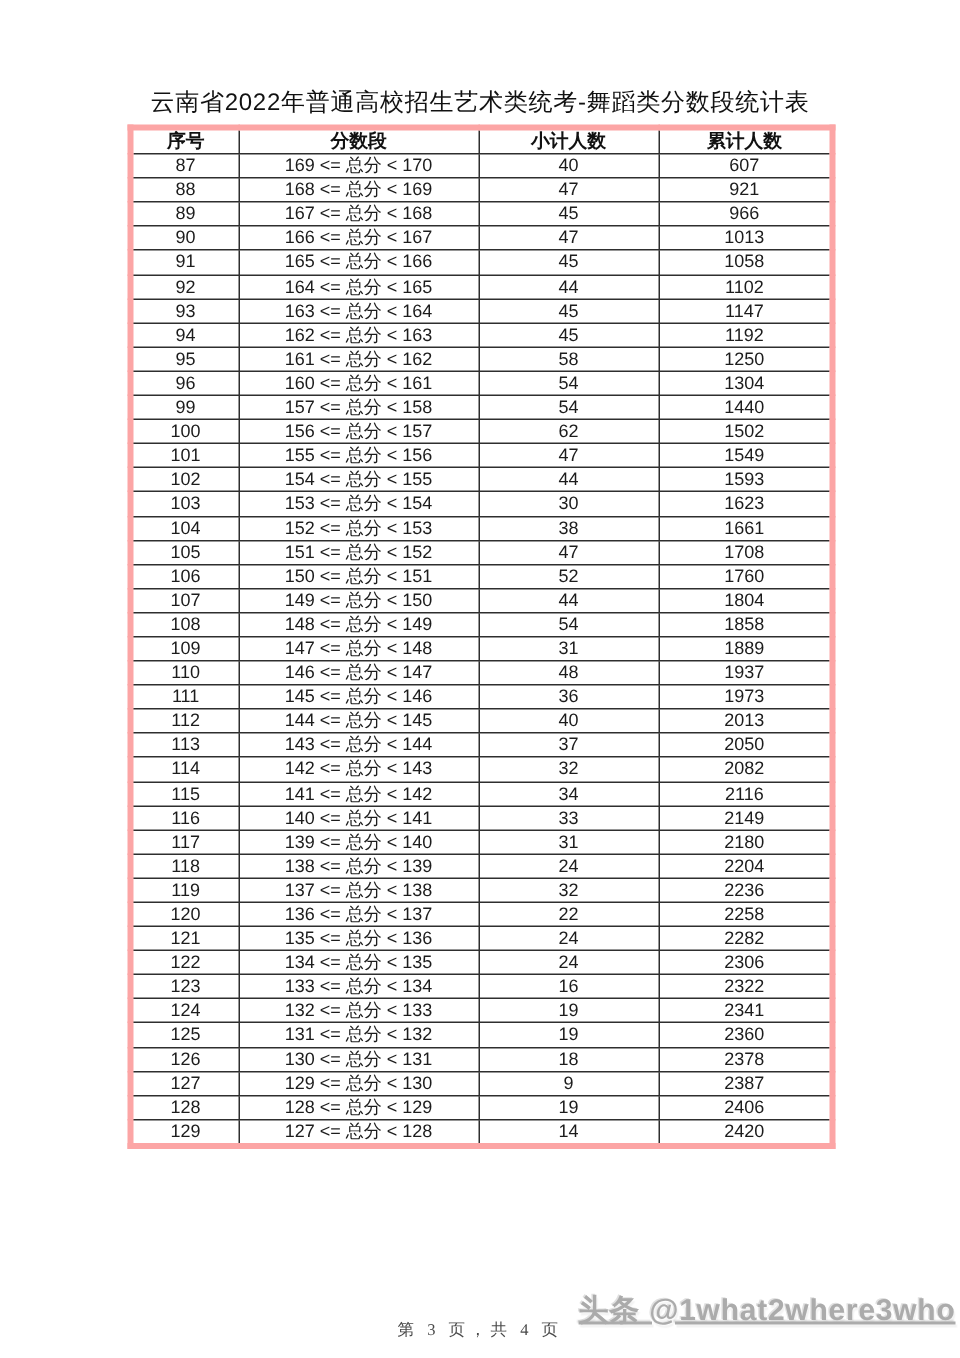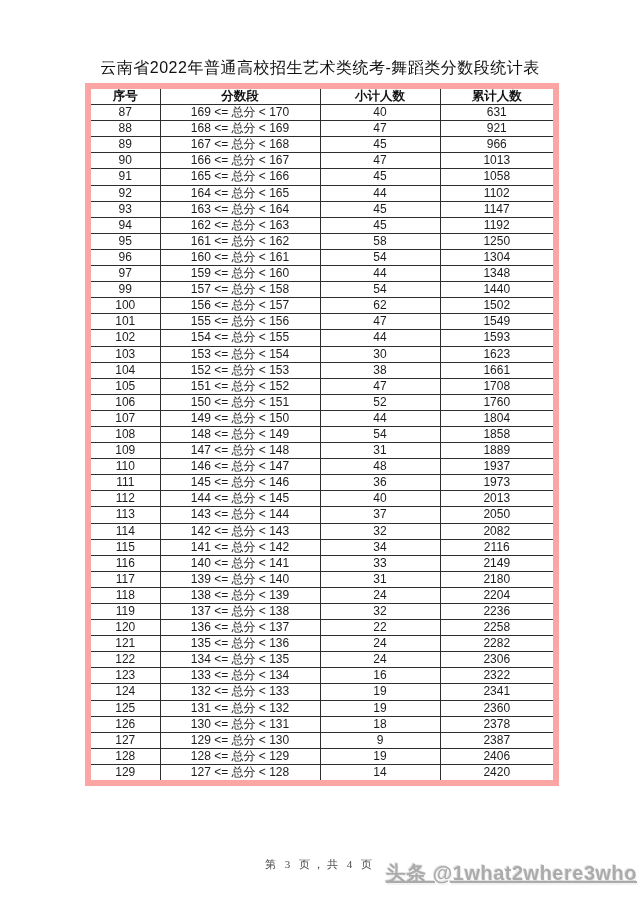--- a/index.html
+++ b/index.html
@@ -26,21 +26,21 @@
     color: #111111;
     letter-spacing: 0.5px;
   }
   table.score-table {
     position: absolute;
     left: 85px;
     top: 83px;
     width: 468px;
     border-collapse: collapse;
     table-layout: fixed;
-    border: 6px solid #fca5a5;
+    border: 4px solid #fca5a5;
     padding-left: 26px;
   }
   table.score-table th,
   table.score-table td {
     border: 1px solid #2e2e2e;
     text-align: center;
     vertical-align: middle;
     padding: 0;
     height: 15.1px;
     line-height: 15.1px;
@@ -49,21 +49,21 @@
     white-space: nowrap;
     overflow: hidden;
   }
   table.score-table th {
     font-weight: bold;
     font-size: 12.5px;
     color: #111111;
   }
   .page-footer {
     position: absolute;
-    top: 857px;
+    top: 879px;
     left: 0;
     width: 640px;
     text-align: center;
     font-family: "Liberation Serif", "DejaVu Serif", serif;
     font-size: 11px;
     color: #4a4a4a;
     letter-spacing: 3px;
   }
   .watermark {
     position: absolute;
@@ -96,21 +96,21 @@
         <th>分数段</th>
         <th>小计人数</th>
         <th>累计人数</th>
       </tr>
   </thead>
   <tbody>
       <tr>
         <td>87</td>
         <td>169 &lt;= 总分 &lt; 170</td>
         <td>40</td>
-        <td>631</td>
+        <td>607</td>
       </tr>
       <tr>
         <td>88</td>
         <td>168 &lt;= 总分 &lt; 169</td>
         <td>47</td>
         <td>921</td>
       </tr>
       <tr>
         <td>89</td>
         <td>167 &lt;= 总分 &lt; 168</td>
@@ -153,26 +153,20 @@
         <td>58</td>
         <td>1250</td>
       </tr>
       <tr>
         <td>96</td>
         <td>160 &lt;= 总分 &lt; 161</td>
         <td>54</td>
         <td>1304</td>
       </tr>
       <tr>
-        <td>97</td>
-        <td>159 &lt;= 总分 &lt; 160</td>
-        <td>44</td>
-        <td>1348</td>
-      </tr>
-      <tr>
         <td>99</td>
         <td>157 &lt;= 总分 &lt; 158</td>
         <td>54</td>
         <td>1440</td>
       </tr>
       <tr>
         <td>100</td>
         <td>156 &lt;= 总分 &lt; 157</td>
         <td>62</td>
         <td>1502</td>

